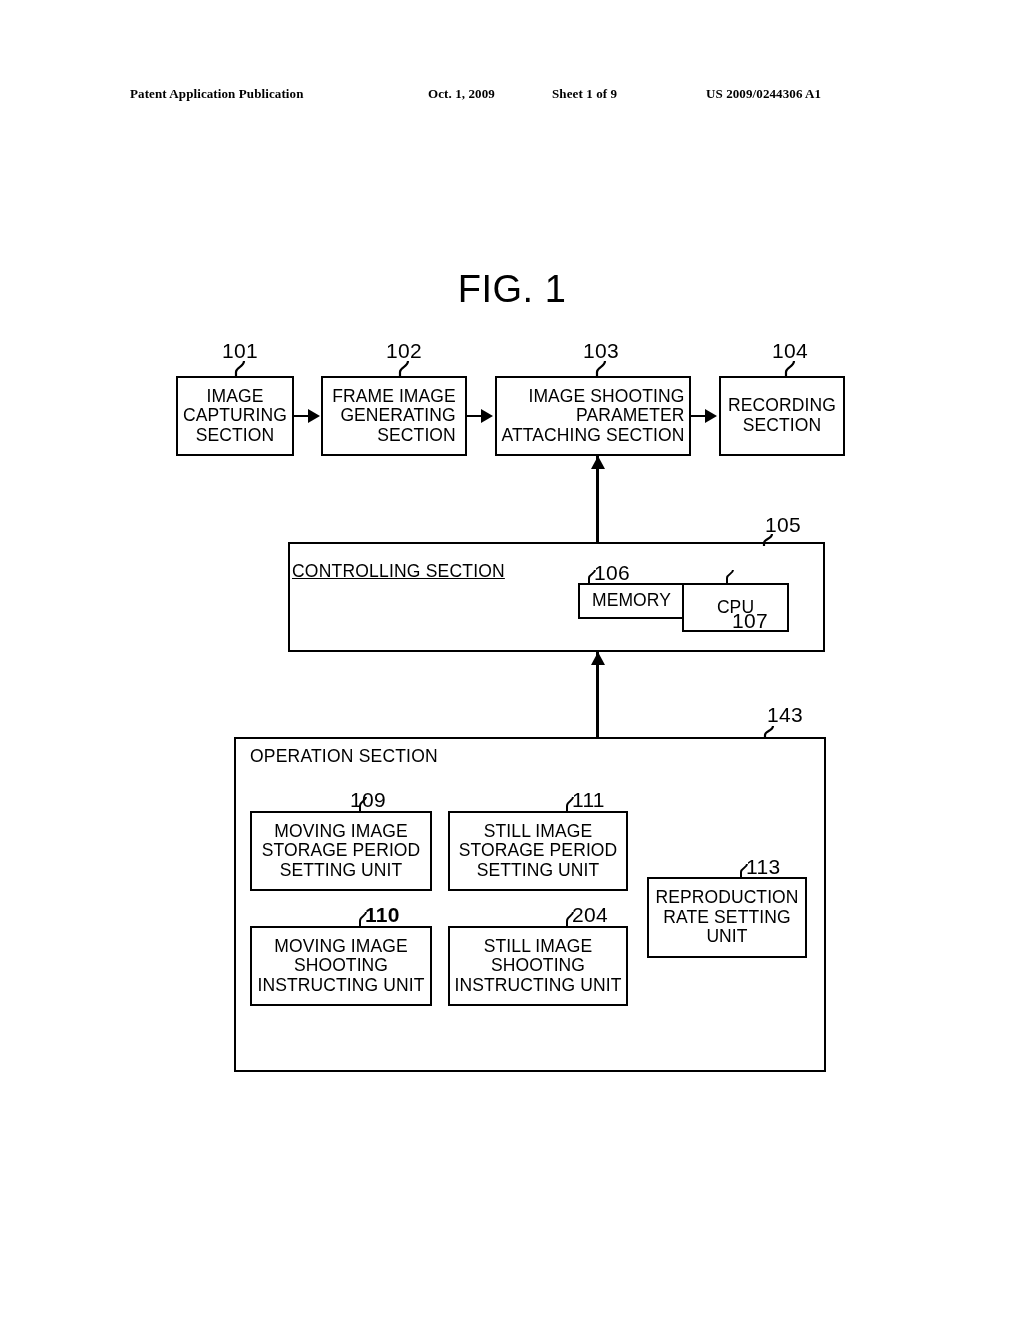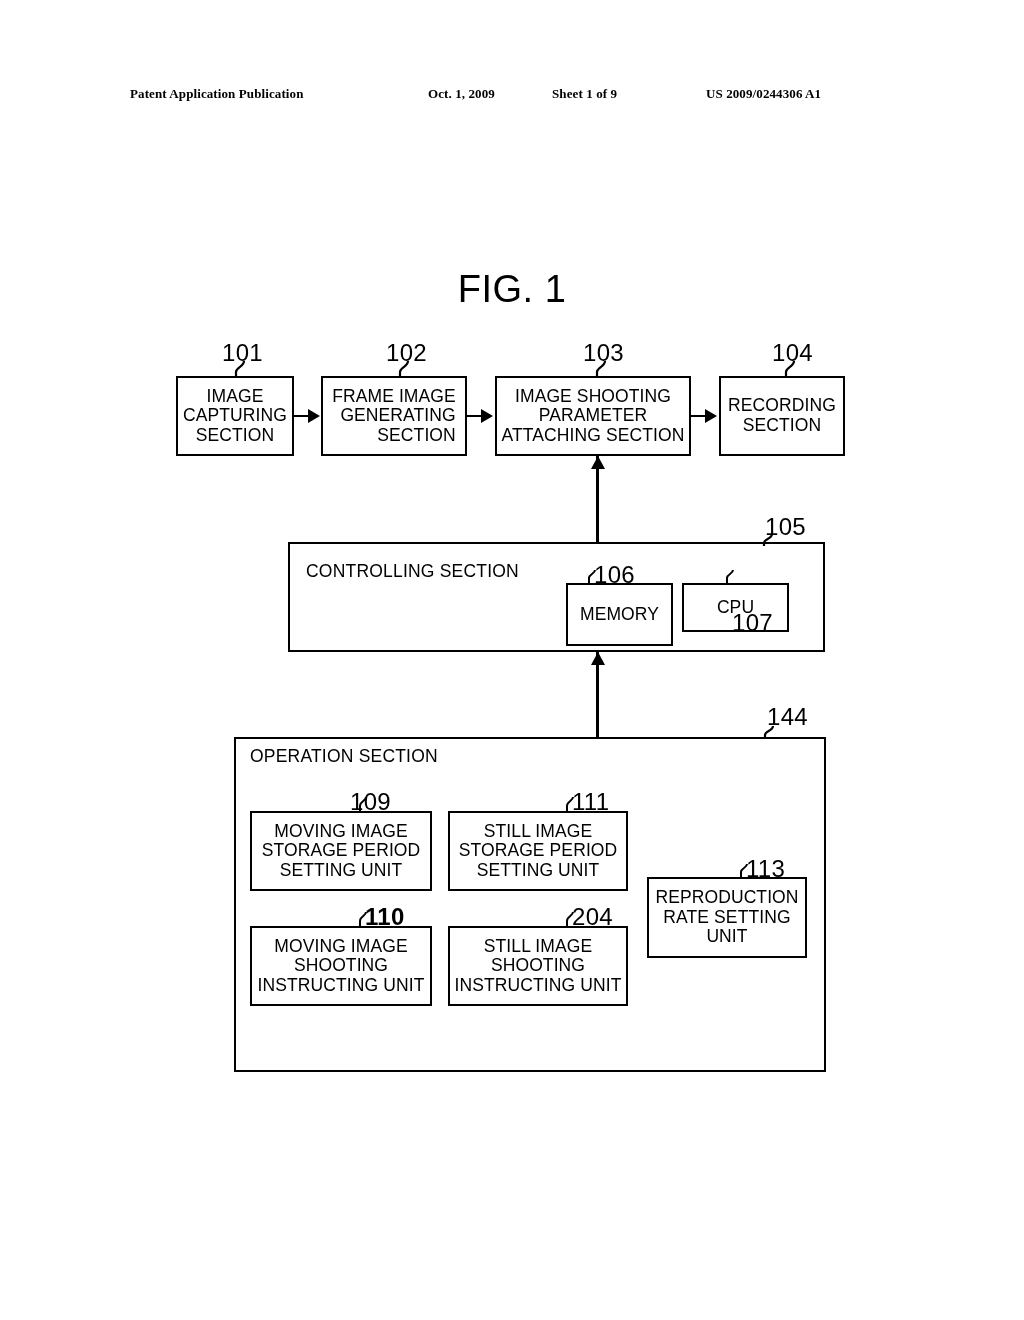--- a/index.html
+++ b/index.html
@@ -72,21 +72,21 @@
   .cbox-label {
     position: absolute;
     font-size: 17.5px;
     letter-spacing: 0.2px;
     white-space: nowrap;
   }
 
   
   .refnum {
     position: absolute;
-    font-size: 24px;
+    font-size: 21px;
     letter-spacing: 0.3px;
     white-space: nowrap;
     z-index: 5;
   }
   .hook {
     position: absolute;
     z-index: 5;
     overflow: visible;
   }
 
@@ -146,21 +146,21 @@
   <span style="white-space:pre-line;text-align:right;">FRAME IMAGE
 GENERATING
 SECTION</span>
 </div>
 <div class="refnum" style="left:386px; top:339px;">102</div>
 <svg class="hook" style="left:394px; top:360px;" width="22" height="18" viewBox="0 0 22 18">
   <path d="M14 1 C14 7, 6 7, 6 12 L6 18" fill="none" stroke="#000" stroke-width="2.2"></path>
 </svg>
 
 <div class="dbox" style="left:495px; top:376px; width:196px; height:80px;">
-  <span style="white-space:pre-line;">IMAGE SHOOTING
+  <span style="white-space:pre-line;text-align:right;">IMAGE SHOOTING
 PARAMETER
 ATTACHING SECTION</span>
 </div>
 <div class="refnum" style="left:583px; top:339px;">103</div>
 <svg class="hook" style="left:591px; top:360px;" width="22" height="18" viewBox="0 0 22 18">
   <path d="M14 1 C14 7, 6 7, 6 12 L6 18" fill="none" stroke="#000" stroke-width="2.2"></path>
 </svg>
 
 <div class="dbox" style="left:719px; top:376px; width:126px; height:80px;">
   <span style="white-space:pre-line;">RECORDING
@@ -175,27 +175,27 @@
 <div class="arrow-right" style="left:308px; top:409px;"></div>
 
 <div class="hline" style="left:467px; top:414.5px; width:16px;"></div>
 <div class="arrow-right" style="left:481px; top:409px;"></div>
 
 <div class="hline" style="left:691px; top:414.5px; width:16px;"></div>
 <div class="arrow-right" style="left:705px; top:409px;"></div>
 
 <div class="cbox" style="left:288px; top:542px; width:537px; height:110px;">
 </div>
-<div class="cbox-label" style="left:306px; top:561px; z-index:4;">CONTROLLING SECTION</div>
+<div class="cbox-label" style="left:292px; top:561px; z-index:4;text-decoration:underline;">CONTROLLING SECTION</div>
 <div class="refnum" style="left:765px; top:513px;">105</div>
 <svg class="hook" style="left:756px; top:534px;" width="22" height="12" viewBox="0 0 22 12">
   <path d="M16 0 C16 5, 8 5, 8 9 L8 12" fill="none" stroke="#000" stroke-width="2.2"></path>
 </svg>
 
-<div class="dbox thin" style="left:566px; top:583px; width:107px; height:63px;">
+<div class="dbox thin" style="left:578px; top:583px; width:107px; height:36px;">
   <span>MEMORY</span>
 </div>
 <div class="refnum" style="left:594px; top:561px;">106</div>
 <svg class="hook" style="left:584px; top:570px;" width="16" height="14" viewBox="0 0 16 14">
   <path d="M11 0 C11 4, 5 4, 5 8 L5 14" fill="none" stroke="#000" stroke-width="2"></path>
 </svg>
 
 <div class="dbox thin" style="left:682px; top:583px; width:107px; height:49px;">
   <span>CPU</span>
 </div>
@@ -203,21 +203,21 @@
 <svg class="hook" style="left:722px; top:570px;" width="16" height="14" viewBox="0 0 16 14">
   <path d="M11 0 C11 4, 5 4, 5 8 L5 14" fill="none" stroke="#000" stroke-width="2"></path>
 </svg>
 
 <div class="vline" style="left:596px; top:456px; height:86px;"></div>
 <div class="arrow-up" style="left:590.5px; top:456px;"></div>
 
 <div class="cbox" style="left:234px; top:737px; width:592px; height:335px;">
 </div>
 <div class="cbox-label" style="left:250px; top:746px; z-index:4;">OPERATION SECTION</div>
-<div class="refnum" style="left:767px; top:703px;">144</div>
+<div class="refnum" style="left:767px; top:703px;">143</div>
 <svg class="hook" style="left:757px; top:726px;" width="22" height="13" viewBox="0 0 22 13">
   <path d="M16 0 C16 5, 8 5, 8 9 L8 13" fill="none" stroke="#000" stroke-width="2.2"></path>
 </svg>
 
 <div class="vline" style="left:596px; top:652px; height:85px;"></div>
 <div class="arrow-up" style="left:590.5px; top:652px;"></div>
 
 <div class="dbox" style="left:250px; top:811px; width:182px; height:80px;">
   <span style="white-space:pre-line;">MOVING IMAGE
 STORAGE PERIOD

